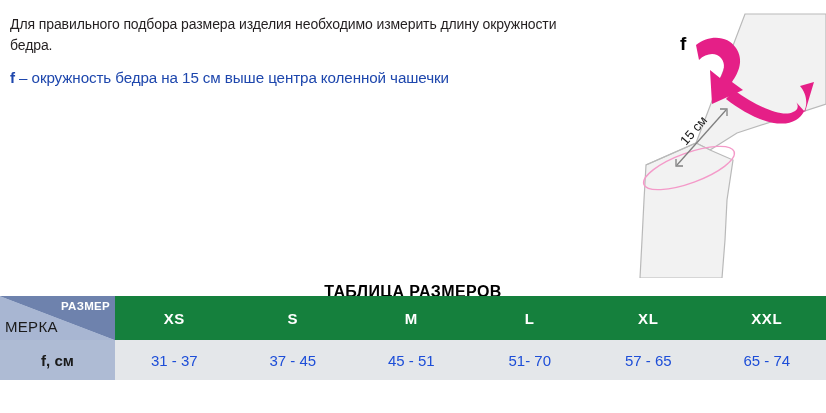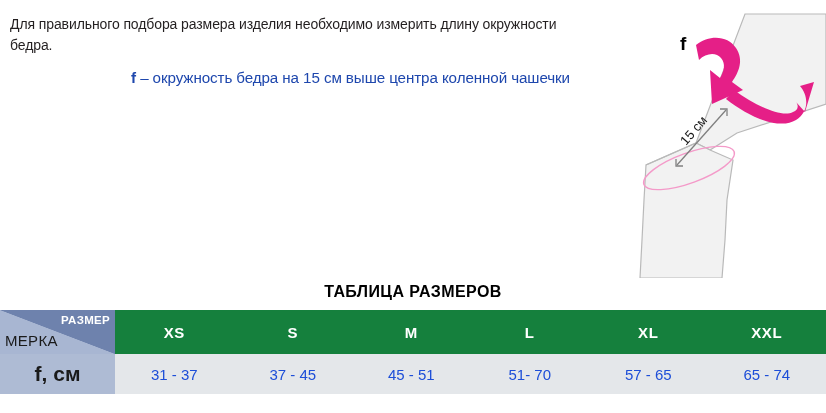--- a/index.html
+++ b/index.html
@@ -31,21 +31,20 @@
     letter-spacing: -0.1px;
   }
   .para:last-child { margin-bottom: 0; }
   .accent-pink { color: #ec2a91; }
   .note-line {
     font-size: 15.2px;
     line-height: 20px;
     color: #1e47ad;
     margin: 7px 0 0 0;
     letter-spacing: -0.1px;
-    text-align: right;
   }
   .note-line .bold-f {
     font-weight: bold;
   }
 
   
   .illustration {
     position: absolute;
     left: 600px;
     top: 0px;
@@ -73,21 +72,21 @@
     font-size: 16px;
     font-weight: bold;
     color: #000000;
     letter-spacing: 0.4px;
   }
 
   
   .size-table {
     position: absolute;
     left: 0;
-    top: 310px;
+    top: 296px;
     width: 826px;
     border-collapse: collapse;
     table-layout: fixed;
   }
   .size-table td {
     padding: 0;
     text-align: center;
     vertical-align: middle;
   }
 
@@ -135,21 +134,21 @@
     height: 40px;
     background: #e4e7ea;
     color: #1d4ed8;
     font-size: 15px;
   }
   .data-row td.rowhead {
     width: 115px;
     background: #aebbd4;
     color: #1a1a1a;
     font-weight: bold;
-    font-size: 21px;
+    font-size: 15px;
   }
 </style>
 </head>
 <body>
 
 <div class="text-block">
   <p class="para">Для правильного подбора размера изделия необходимо измерить длину окружности бедра.</p>
 
 
 

